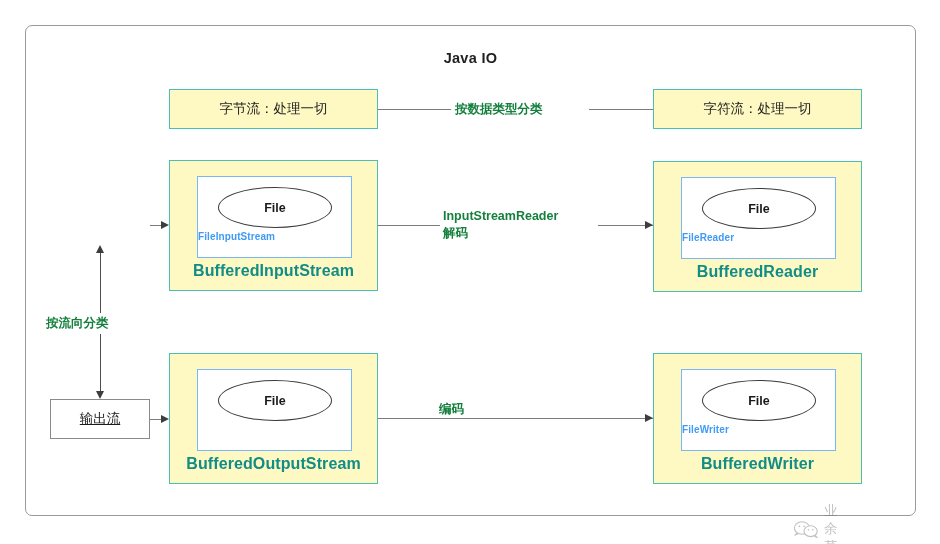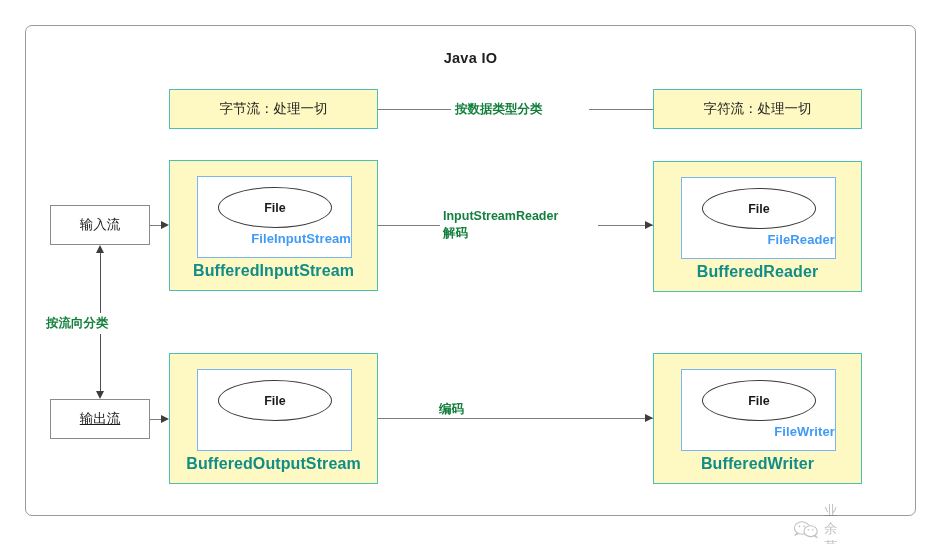--- a/index.html
+++ b/index.html
@@ -93,22 +93,22 @@
     box-sizing: border-box;
     display: flex; align-items: center; justify-content: center;
     font-size: 12.5px;
     font-weight: 700;
     color: #1a1a1a;
   }
   .inner-class-label {
     position: absolute;
     left: 0; top: 54px;
     width: 100%;
-    text-align: right;
-    font-size: 13px;
+    text-align: left;
+    font-size: 10px;
     font-weight: 700;
     color: #3f9bf5;
     letter-spacing: .1px;
   }
   .outer-class-label {
     position: absolute;
     left: 0; top: 101px;
     width: 100%;
     text-align: center;
     font-size: 16px;
@@ -181,21 +181,20 @@
     <div class="topbox-text">字节流：处理一切</div>
   </div>
 
   <div class="abs teal-box" id="char-stream-box">
     <div class="topbox-text">字符流：处理一切</div>
   </div>
 
   <div class="abs hline" style="left:378px; top:109px; width:275px;"></div>
   <div class="abs edge-label" style="left:451px; top:101px; width:130px; padding:0 4px;">按数据类型分类</div>
 
-  <div class="abs gray-box" id="input-stream-box">输入流</div>
   <div class="abs gray-box" id="output-stream-box">输出流</div>
 
   <div class="abs vline" style="left:100px; top:252px; height:140px;"></div>
   <div class="abs arrow-up" style="left:96px; top:245px;"></div>
   <div class="abs arrow-down" style="left:96px; top:391px;"></div>
   <div class="abs edge-label" style="left:46px; top:313px; width:110px; padding:2px 0;">按流向分类</div>
 
   <div class="abs hline" style="left:150px; top:225px; width:12px;"></div>
   <div class="abs arrow-right" style="left:161px; top:220.5px;"></div>
 

